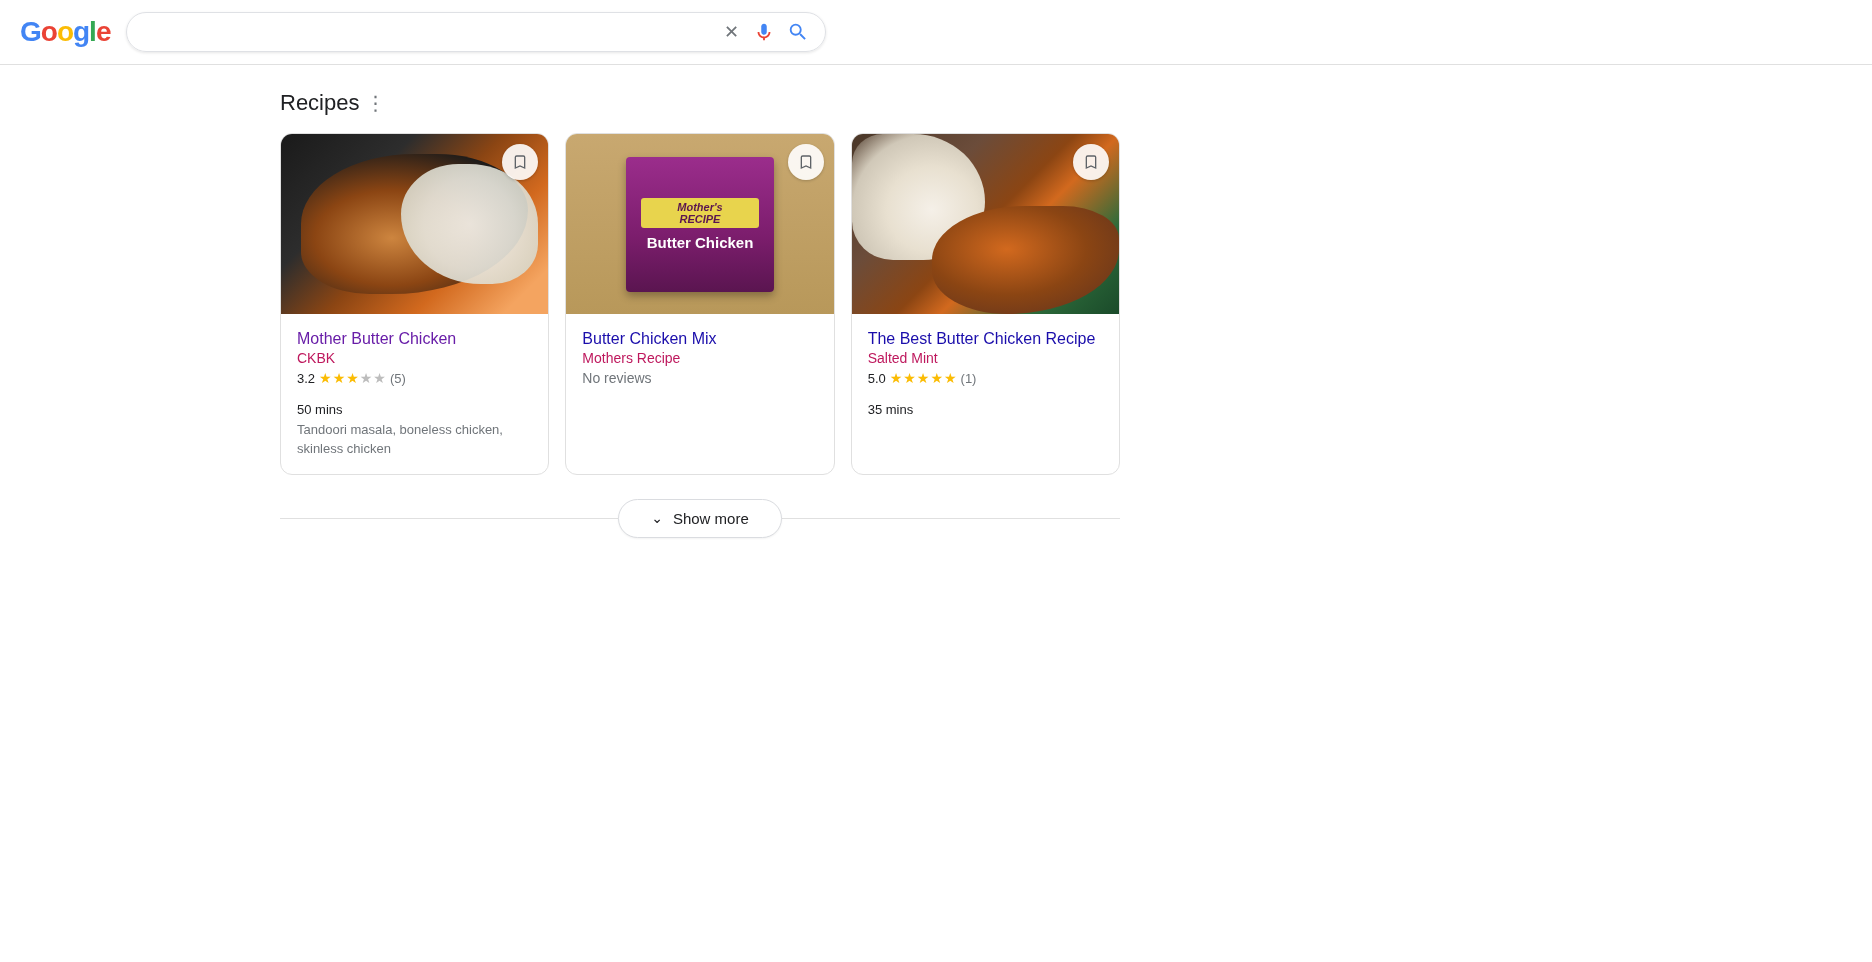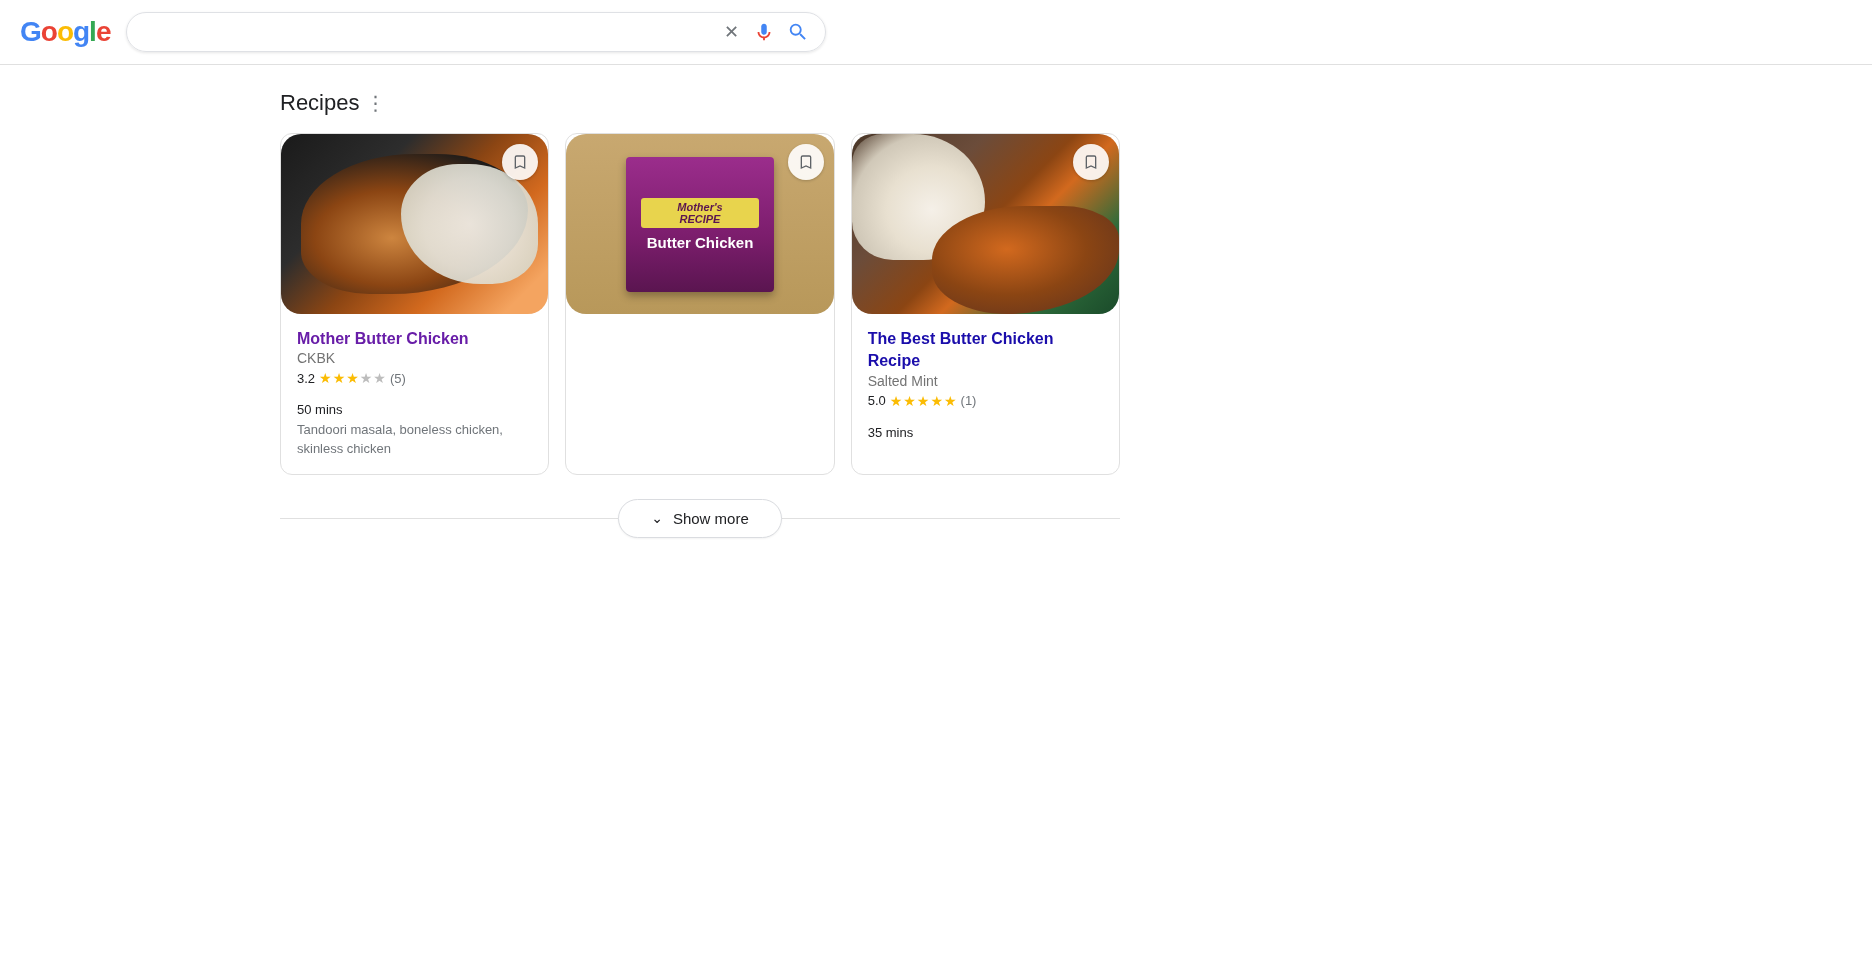--- a/index.html
+++ b/index.html
@@ -130,21 +130,20 @@
       background: #fff;
       cursor: pointer;
       transition: box-shadow 0.2s;
     }
 
     .card-image-container {
       position: relative;
       height: 180px;
       overflow: hidden;
       background: #f1f3f4;
-      border-radius: 20px;
     }
 
     
     .recipe-image-1 {
       background: linear-gradient(135deg, #1a1a1a 0%, #2d2d2d 30%, #8B4513 50%, #D2691E 70%, #F4A460 90%);
       width: 100%;
       height: 100%;
       position: relative;
       overflow: hidden;
     }
@@ -250,31 +249,31 @@
       fill: none;
       stroke: #5f6368;
       stroke-width: 2;
     }
 
     .card-content {
       padding: 14px 16px 16px;
     }
     .card-title {
       font-size: 16px;
-      font-weight: 700;
+      font-weight: 400;
       margin-bottom: 10px;
       line-height: 1.4;
       text-decoration: none;
     }
     .card-title-visited { color: #681DA8; }
     .card-title-blue { color: #1a0dab; }
 
     .card-source {
       font-size: 14px;
-      color: #737373;
+      color: #be185d;
       margin-bottom: 4px;
     }
 
     .card-rating {
       display: flex;
       align-items: center;
       gap: 4px;
       margin-bottom: 16px;
     }
     .rating-number {
@@ -430,20 +429,25 @@
             <div class="package-label-top">Mother's<br>RECIPE</div>
             <div class="package-label-bottom">Butter Chicken</div>
           </div>
         </div>
         <button class="bookmark-btn" title="Save recipe">
           <svg viewBox="0 0 24 24">
             <path d="M17 3H7c-1.1 0-2 .9-2 2v16l7-3 7 3V5c0-1.1-.9-2-2-2z" stroke="#5f6368" fill="none" stroke-width="2"></path>
           </svg>
         </button>
       </div>
+      <div class="card-content">
+        <a href="#" class="card-title card-title-blue">Butter Chicken Mix</a>
+        <p class="card-source">Mothers Recipe</p>
+        <p class="no-reviews">No reviews</p>
+      </div>
     </div>
 
     <div class="recipe-card">
       <div class="card-image-container">
         <div class="recipe-image-3"></div>
         <button class="bookmark-btn" title="Save recipe">
           <svg viewBox="0 0 24 24">
             <path d="M17 3H7c-1.1 0-2 .9-2 2v16l7-3 7 3V5c0-1.1-.9-2-2-2z" stroke="#5f6368" fill="none" stroke-width="2"></path>
           </svg>
         </button>

